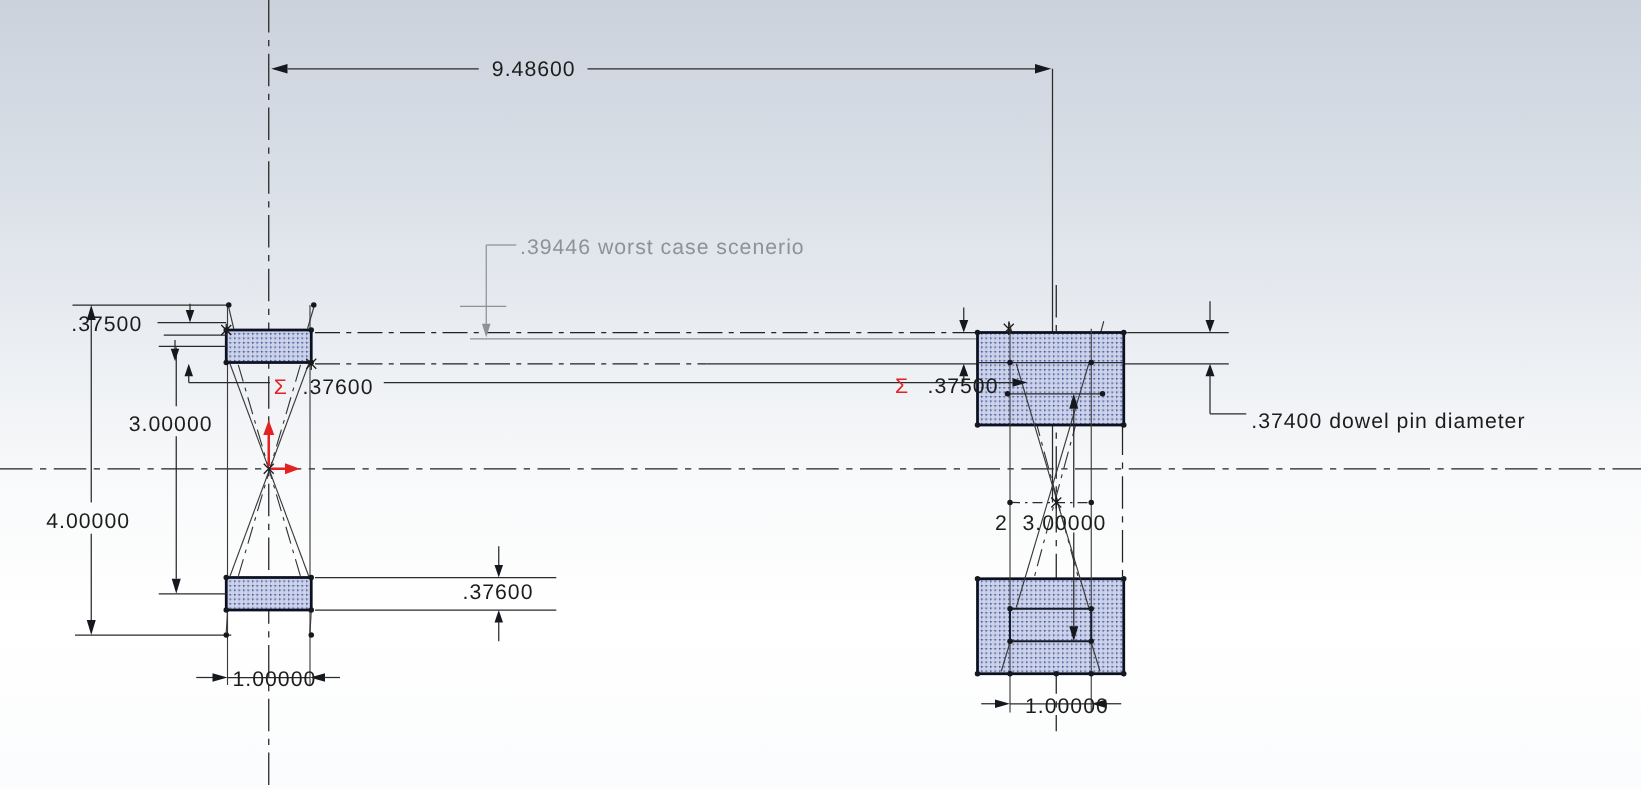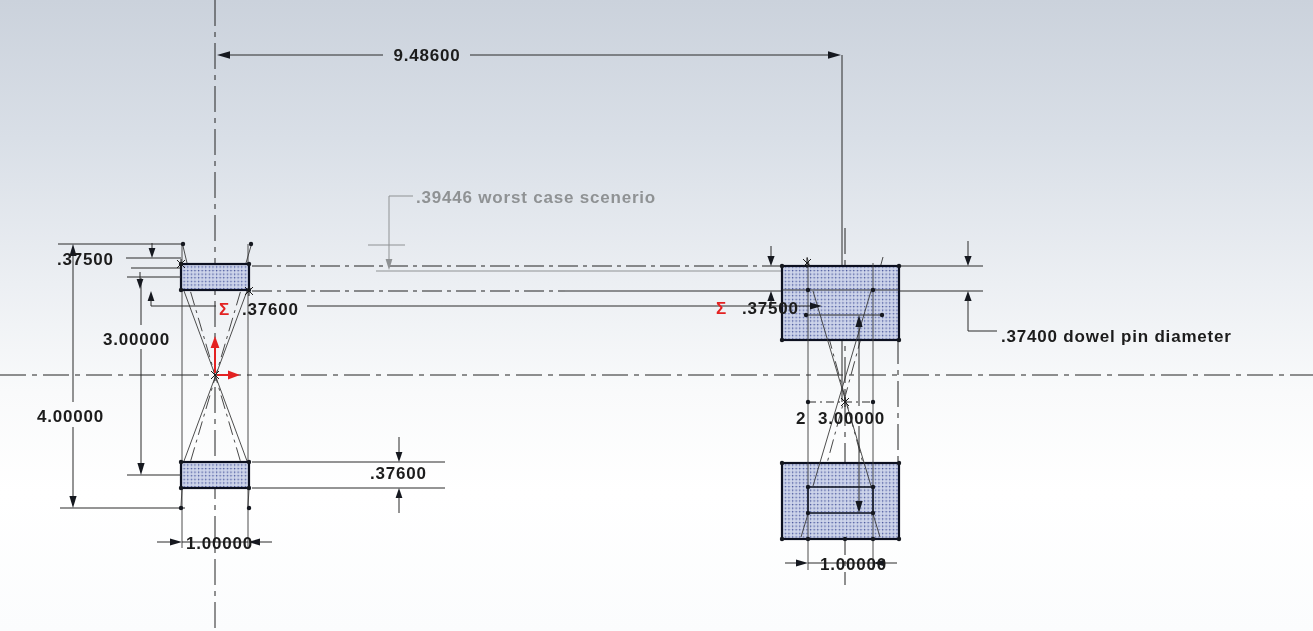--- a/index.html
+++ b/index.html
@@ -1,17 +1,17 @@
 <!DOCTYPE html>
 <html><head>
 <meta charset="utf-8">
 <style>
   html,body{margin:0;padding:0;}
   body{width:1313px;height:631px;overflow:hidden;font-family:"Liberation Sans",sans-serif;}
-  #viewport{position:relative;width:1313px;height:631px;font-weight:bold;}
+  #viewport{position:relative;width:1313px;height:631px;}
   svg text{font-family:"Liberation Sans","DejaVu Sans",sans-serif;font-size:17px;letter-spacing:.8px;fill:#1c1c1c;}
   svg text.gray{fill:#8f9294;}
   svg text.red{fill:#e32222;letter-spacing:0;}
   .thin{stroke:#2a2a2a;stroke-width:1;fill:none;}
   .xthin{stroke:#3a3a3a;stroke-width:.9;fill:none;}
   .cl{stroke:#222;stroke-width:1;fill:none;stroke-dasharray:26 6 5 6;}
   .pcl{stroke:#222;stroke-width:1;fill:none;stroke-dasharray:20 5 4 5;}
   .diag{stroke:#333;stroke-width:.9;fill:none;stroke-dasharray:14 5 3 5;}
   .grayln{stroke:#8f9294;stroke-width:1;fill:none;}
   .arrow{fill:#15181f;stroke:none;}

